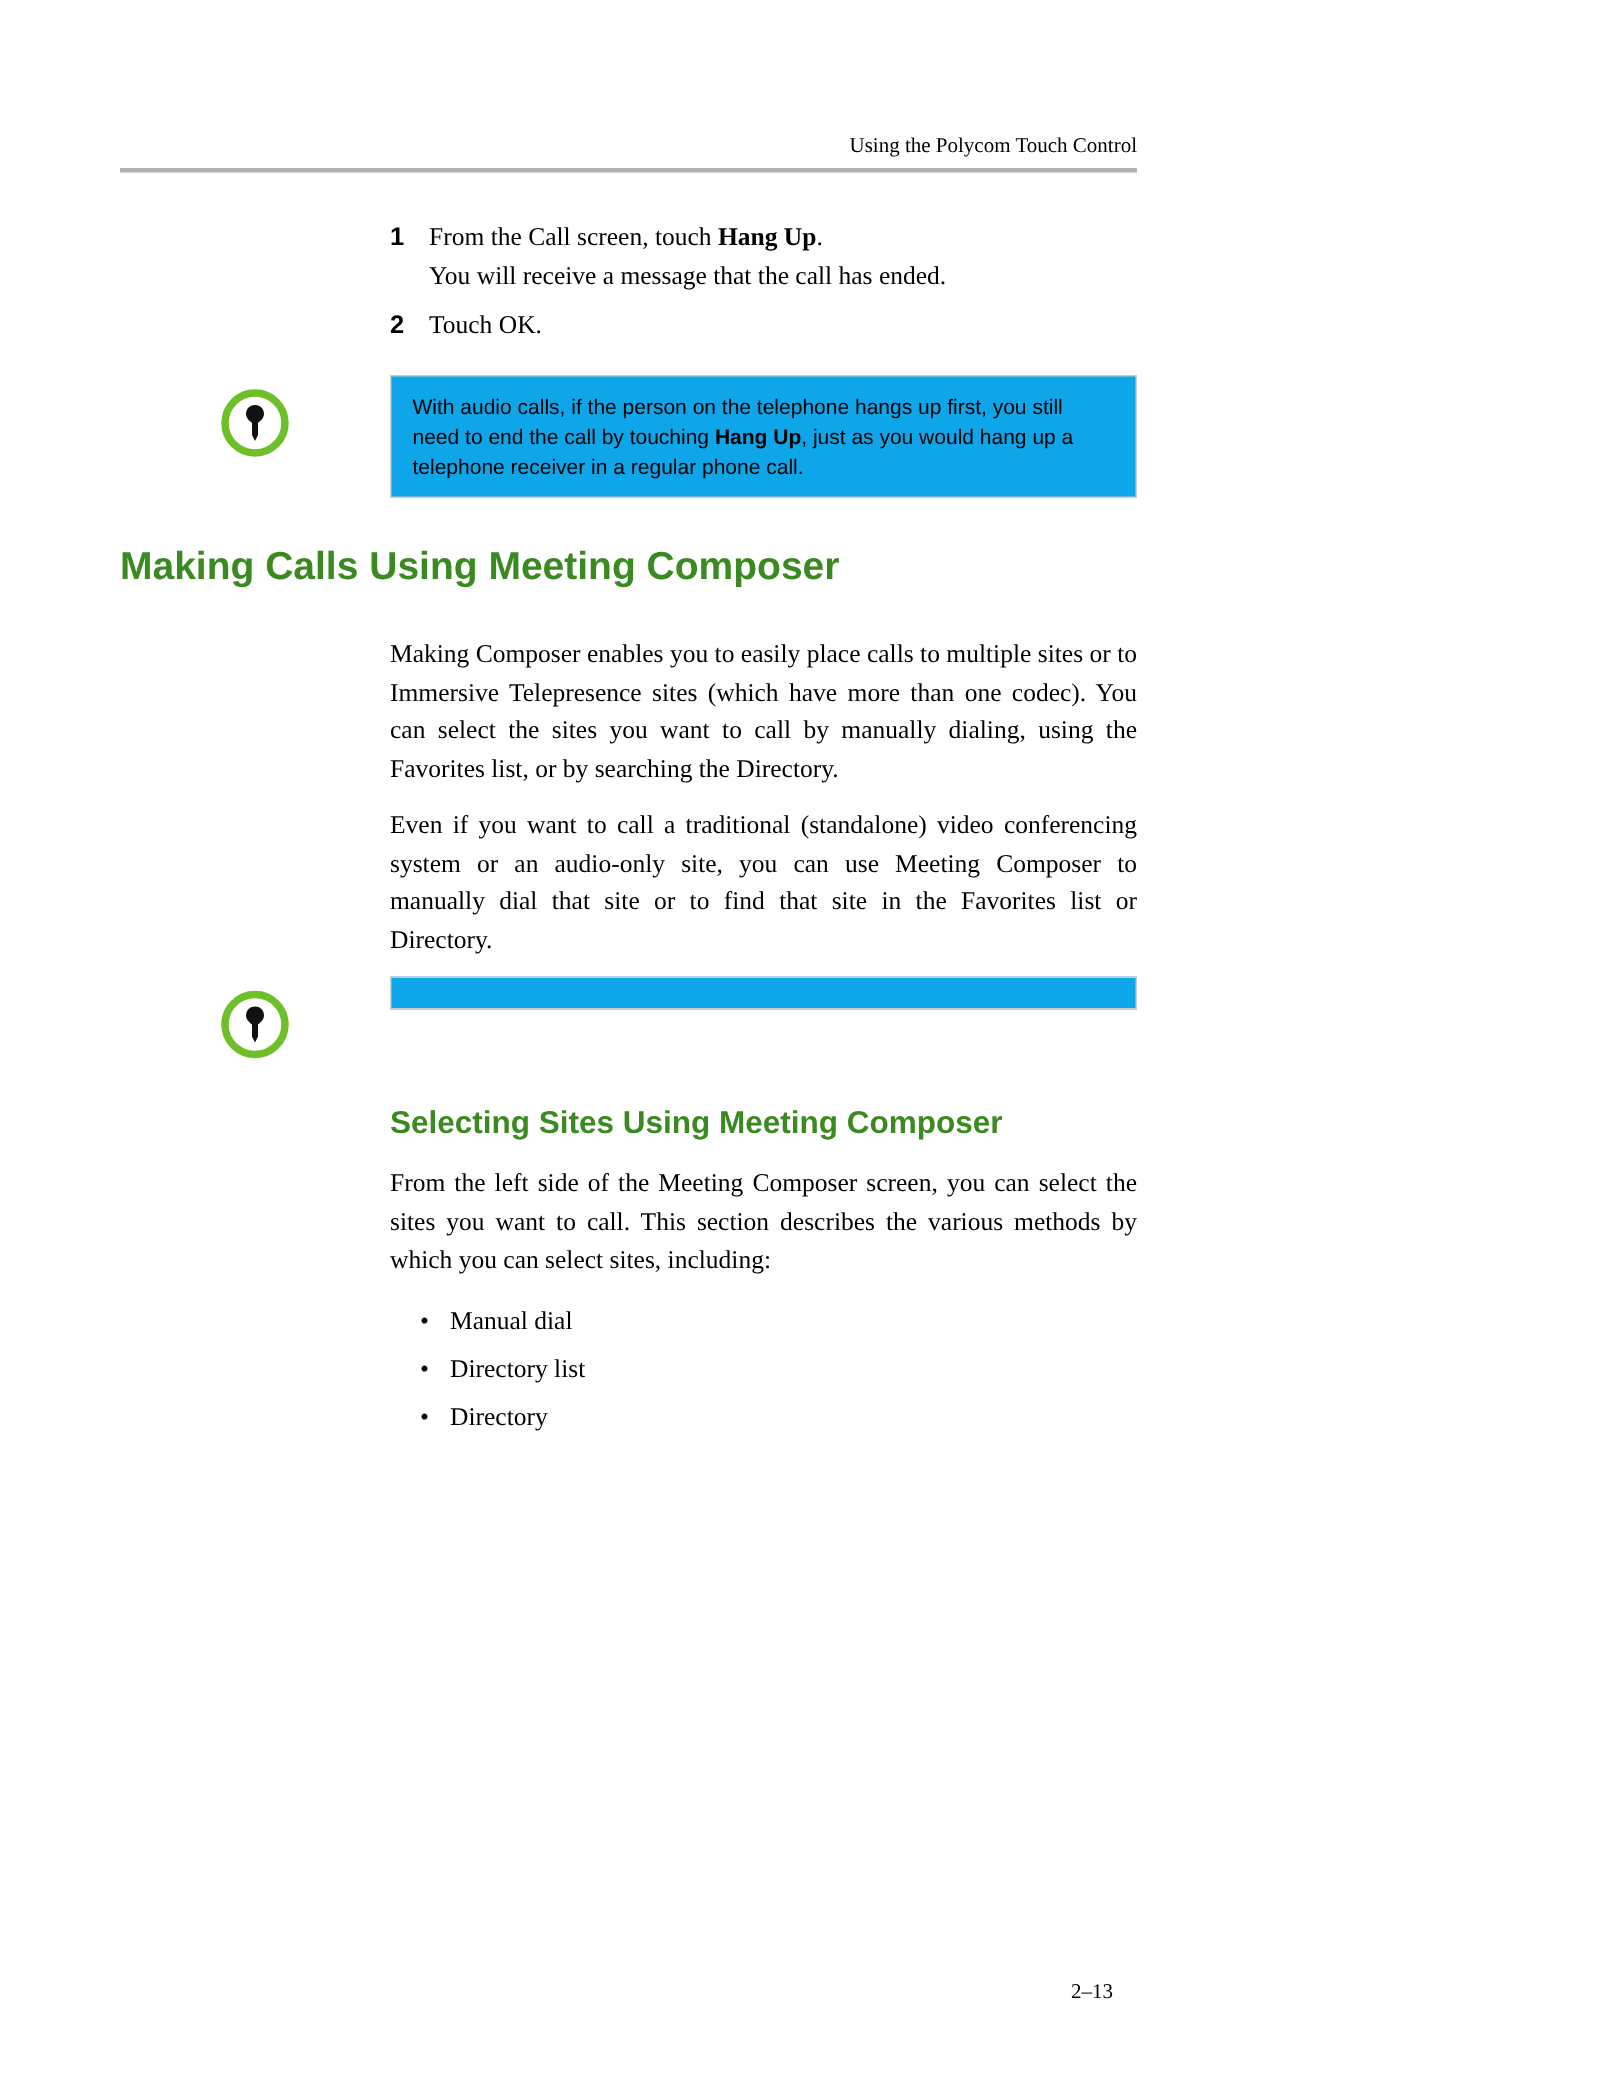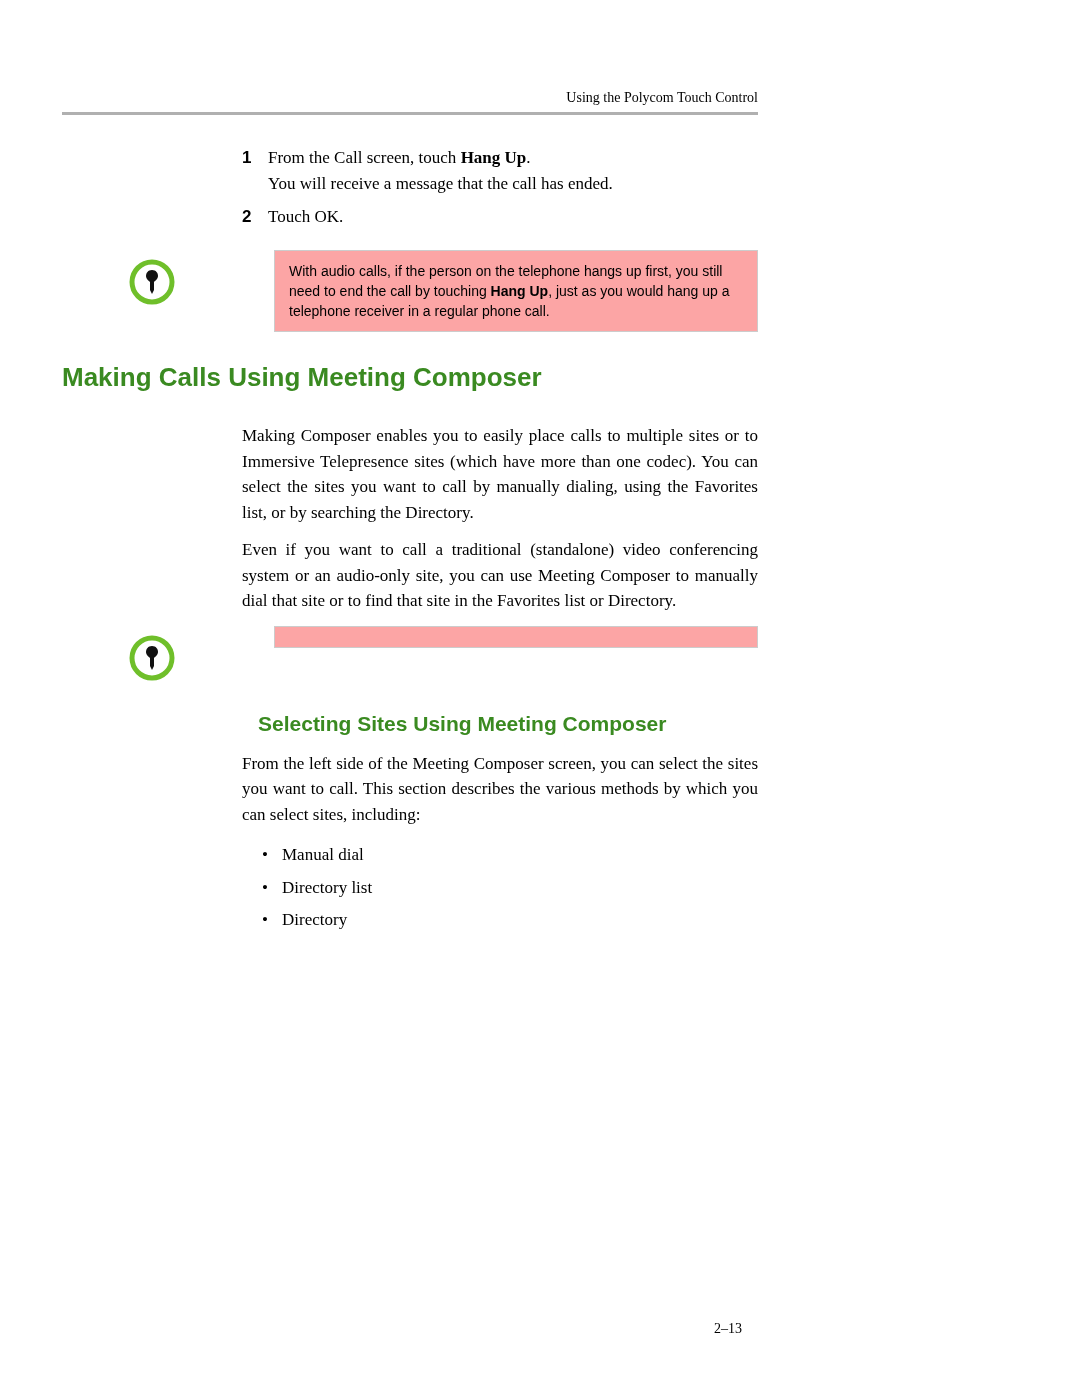--- a/index.html
+++ b/index.html
@@ -6,21 +6,21 @@
     margin: 0;
     padding: 0;
     background: #fff;
     font-family: "Palatino Linotype", "Book Antiqua", Palatino, serif;
     color: #000;
   }
   .page {
     width: 888px;
     height: 1397px;
     box-sizing: border-box;
-    padding: 90px 130px 60px 62px;
+    padding: 90px 130px 60px 80px;
     position: relative;
   }
   .running-header {
     text-align: right;
     font-size: 14px;
     font-family: "Palatino Linotype", Palatino, serif;
     color: #000;
     margin-bottom: 6px;
   }
   hr.rule {
@@ -33,21 +33,21 @@
     font-weight: bold;
     color: #3a8a21;
     font-size: 26px;
     margin: 0 0 30px 0;
   }
   h2.subsection {
     font-family: "Trebuchet MS", Arial, sans-serif;
     font-weight: bold;
     color: #3a8a21;
     font-size: 21px;
-    margin: 30px 0 15px 16px;
+    margin: 30px 0 15px 0;
   }
   .indent {
     margin-left: 180px;
     max-width: 560px;
   }
   .lead {
     font-family: "Trebuchet MS", Arial, sans-serif;
     font-weight: bold;
     font-size: 16px;
     margin-bottom: 10px;
@@ -99,29 +99,28 @@
   }
   .notewrap .iconcol {
     width: 180px;
     flex: 0 0 180px;
     display: flex;
     justify-content: center;
     align-items: flex-start;
     padding-top: 8px;
   }
   .notebox {
-    background: #fca5a5;
+    background: #0ea5e9;
     border: 1px solid #ccc;
     padding: 10px 14px;
     font-family: Arial, Helvetica, sans-serif;
     font-size: 14px;
     line-height: 1.45;
     flex: 1;
     max-width: 560px;
-    margin-left: 32px;
   }
   .notebox p {
     margin: 0 0 6px 0;
   }
   .notebox p:last-child {
     margin-bottom: 0;
   }
   .pagenum {
     position: absolute;
     bottom: 60px;

